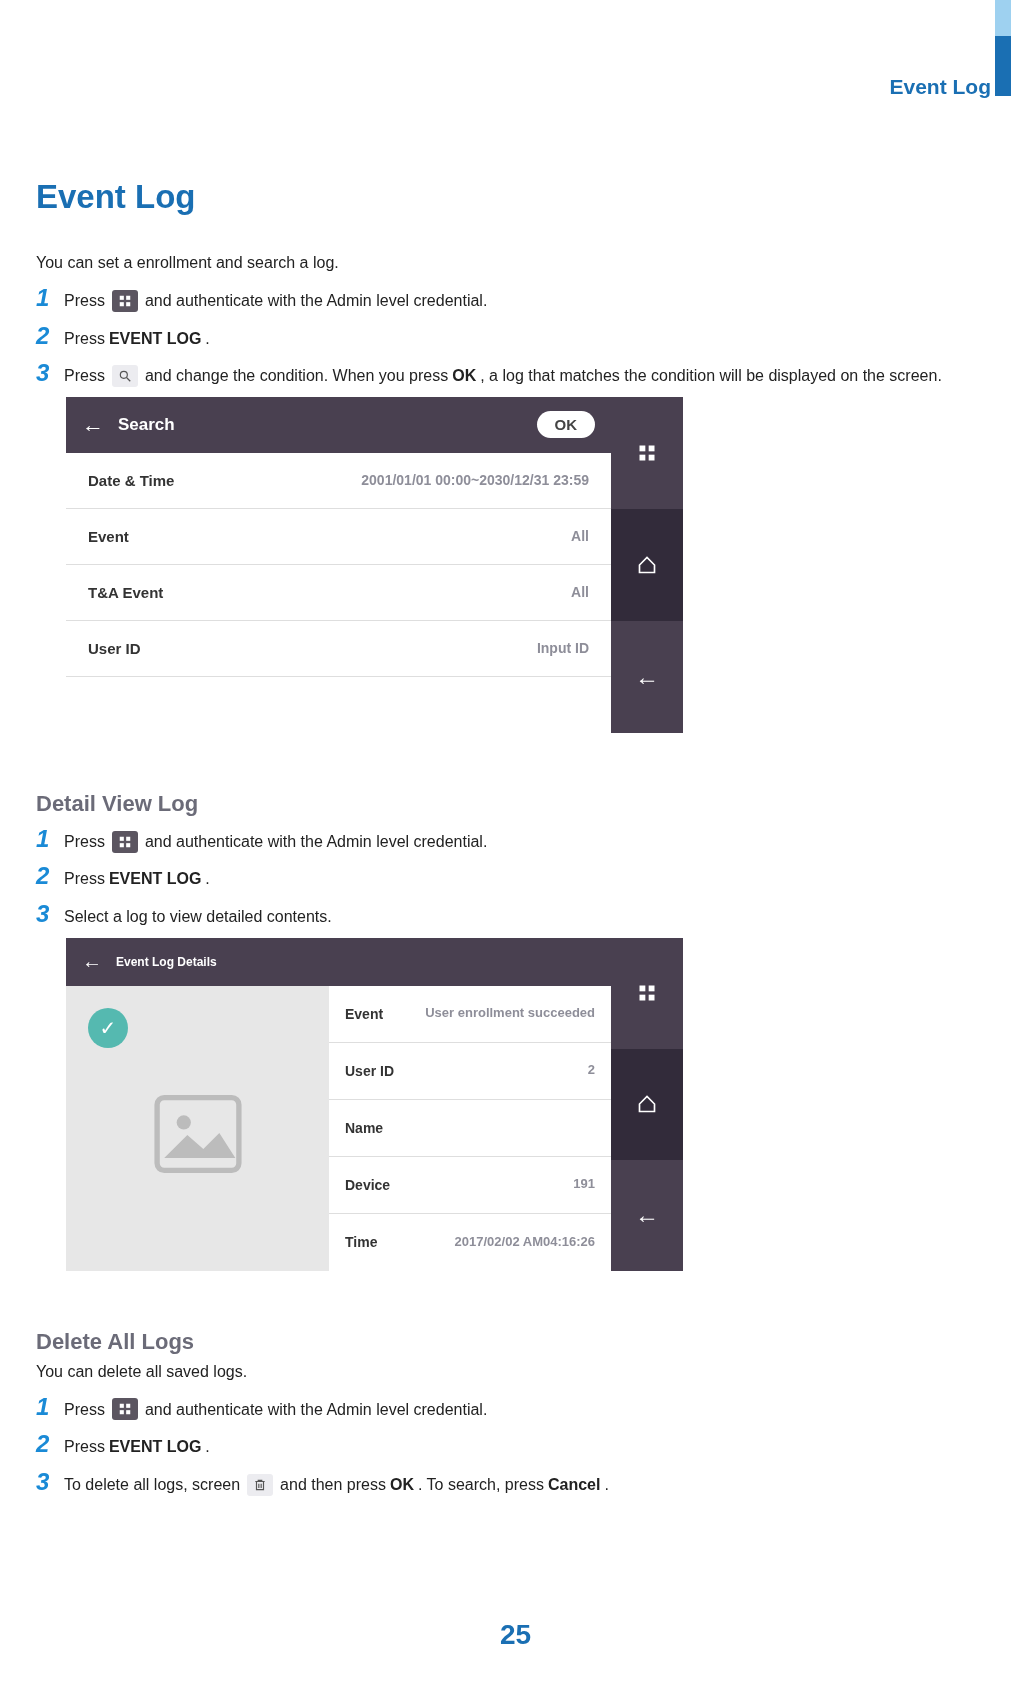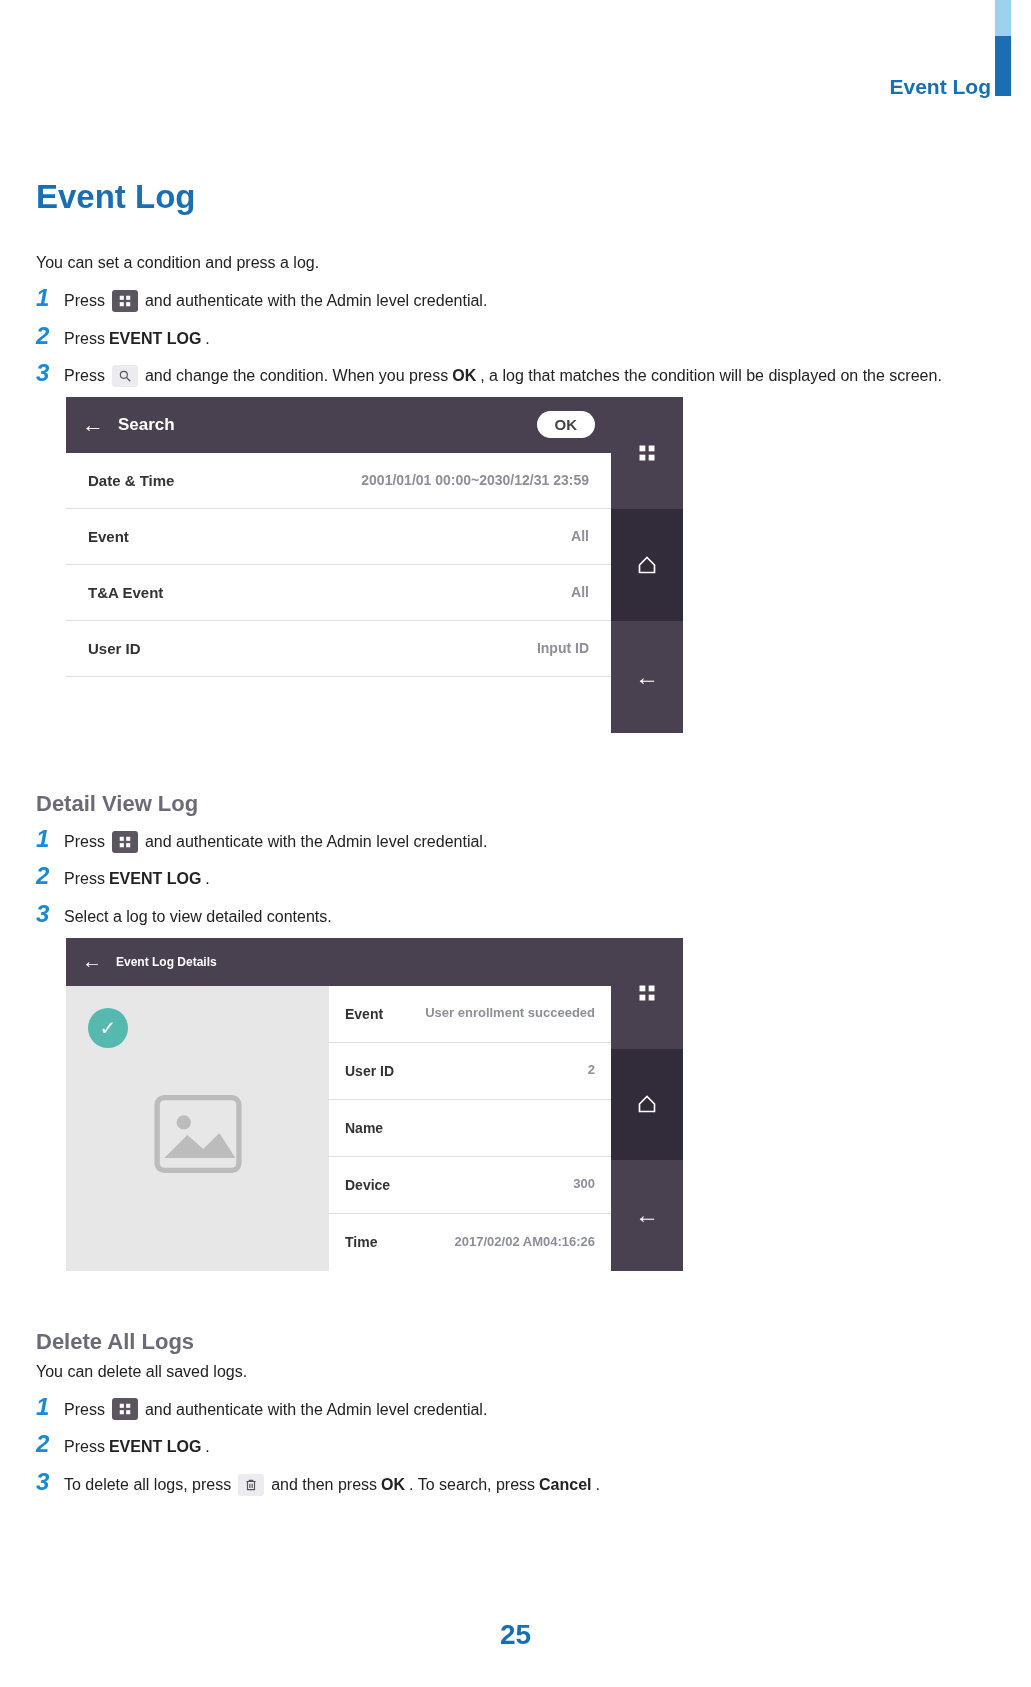--- a/index.html
+++ b/index.html
@@ -79,21 +79,21 @@
 </head>
 <body>
 
 <div class="tab-mark1"></div>
 <div class="tab-mark2"></div>
 <div class="header-label">Event Log</div>
 
 <div class="content">
   <div class="h1">Event Log</div>
 
-  <div class="intro">You can set a condition and press a log.</div>
+  <div class="intro">You can set a enrollment and search a log.</div>
 
   <div class="step">
     <div class="step-num">1</div>
     <div class="step-text">
       <span>Press</span>
       <span class="inline-icon">
           <svg viewBox="0 0 24 24">
             <g fill="#fff">
               <rect x="3" y="3" width="7" height="7"></rect>
               <rect x="14" y="3" width="7" height="7"></rect>
@@ -241,21 +241,21 @@
           <div class="m2-row">
             <span class="label">User ID</span>
             <span class="value">2</span>
           </div>
           <div class="m2-row">
             <span class="label">Name</span>
             <span class="value"></span>
           </div>
           <div class="m2-row">
             <span class="label">Device</span>
-            <span class="value">300</span>
+            <span class="value">191</span>
           </div>
           <div class="m2-row">
             <span class="label">Time</span>
             <span class="value">2017/02/02 AM04:16:26</span>
           </div>
         </div>
       </div>
     </div>
     <div class="m-side">
       <div class="m-side-btn dark">
@@ -307,21 +307,21 @@
     <div class="step-text">
       <span>Press</span>
       <b>EVENT LOG</b>
         <span>.</span>
     </div>
   </div>
 
   <div class="step">
     <div class="step-num">3</div>
     <div class="step-text">
-      <span>To delete all logs, press</span>
+      <span>To delete all logs, screen</span>
       <span class="inline-icon light">
           <svg viewBox="0 0 24 24" fill="none" stroke="#555" stroke-width="2">
             <path d="M4 6 H20 M9 6 V4 H15 V6 M6 6 V20 H18 V6 M10 10 V17 M14 10 V17"></path>
           </svg>
         </span>
       <span>and then press</span>
       <b>OK</b>
         <span>. To search, press</span>
       <b>Cancel</b>
         <span>.</span>

